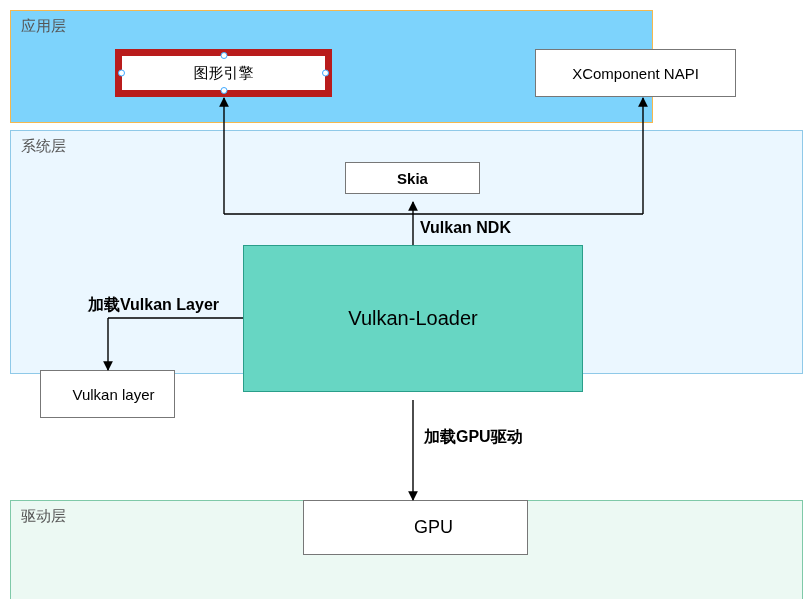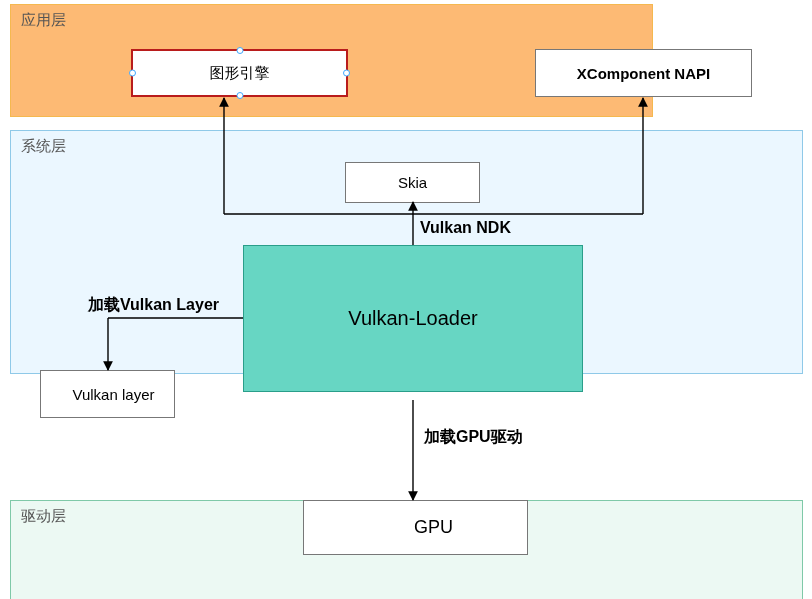--- a/index.html
+++ b/index.html
@@ -26,22 +26,21 @@
     position: absolute;
     background: #ffffff;
     border: 1px solid #777;
     box-sizing: border-box;
     display: flex;
     align-items: center;
     justify-content: center;
     font-size: 15px;
   }
   .node.selected {
-    border: 2px solid #b91c1c;
-    margin-left: 16px;
+    border: 7px solid #b91c1c;
   }
   .handle {
     position: absolute;
     width: 7px;
     height: 7px;
     border: 1px solid #40a9ff;
     background: #fff;
     border-radius: 50%;
     box-sizing: border-box;
   }
@@ -62,45 +61,45 @@
     left: 0;
     top: 0;
     width: 812px;
     height: 599px;
     pointer-events: none;
   }
 </style>
 </head>
 <body>
 
-<div class="layer" style="left:10px; top:4px; width:643px; height:113px; background:#fdba74; border:1px solid #f5b84f;">
+<div class="layer" style="left:10px; top:10px; width:643px; height:113px; background:#7dd3fc; border:1px solid #f5b84f;">
   <div class="layer-title">应用层</div>
 </div>
 
 <div class="layer" style="left:10px; top:130px; width:793px; height:244px; background:#ebf7ff; border:1px solid #8fc9e8;">
   <div class="layer-title">系统层</div>
 </div>
 
 <div class="layer" style="left:10px; top:460px; width:793px; height:125px; background:#ecf9f3; border:1px solid #7fc9a8;margin-top:40px;">
   <div class="layer-title">驱动层</div>
 </div>
 
 <div class="node selected" style="left:115px; top:49px; width:217px; height:48px;">
   <span>图形引擎</span>
   <div class="handle" style="left:-4px; top:50%; transform:translateY(-50%);"></div>
   <div class="handle" style="right:-4px; top:50%; transform:translateY(-50%);"></div>
   <div class="handle" style="top:-4px; left:50%; transform:translateX(-50%);"></div>
   <div class="handle" style="bottom:-4px; left:50%; transform:translateX(-50%);"></div>
 </div>
 
-<div class="node" style="left:535px; top:49px; width:217px; height:48px;font-weight:bold;">
+<div class="node" style="left:535px; top:49px; width:201px; height:48px;">
   <span>XComponent NAPI</span>
 </div>
 
-<div class="node" style="left:345px; top:162px; width:135px; height:41px;">
+<div class="node" style="left:345px; top:162px; width:135px; height:32px;font-weight:bold;">
   <span>Skia</span>
 </div>
 
 <div class="node vloader" style="left:243px; top:245px; width:340px; height:147px;">
   <span>Vulkan-Loader</span>
 </div>
 
 <div class="node" style="left:40px; top:370px; width:135px; height:48px;padding-left:12px;">
   <span>Vulkan layer</span>
 </div>

